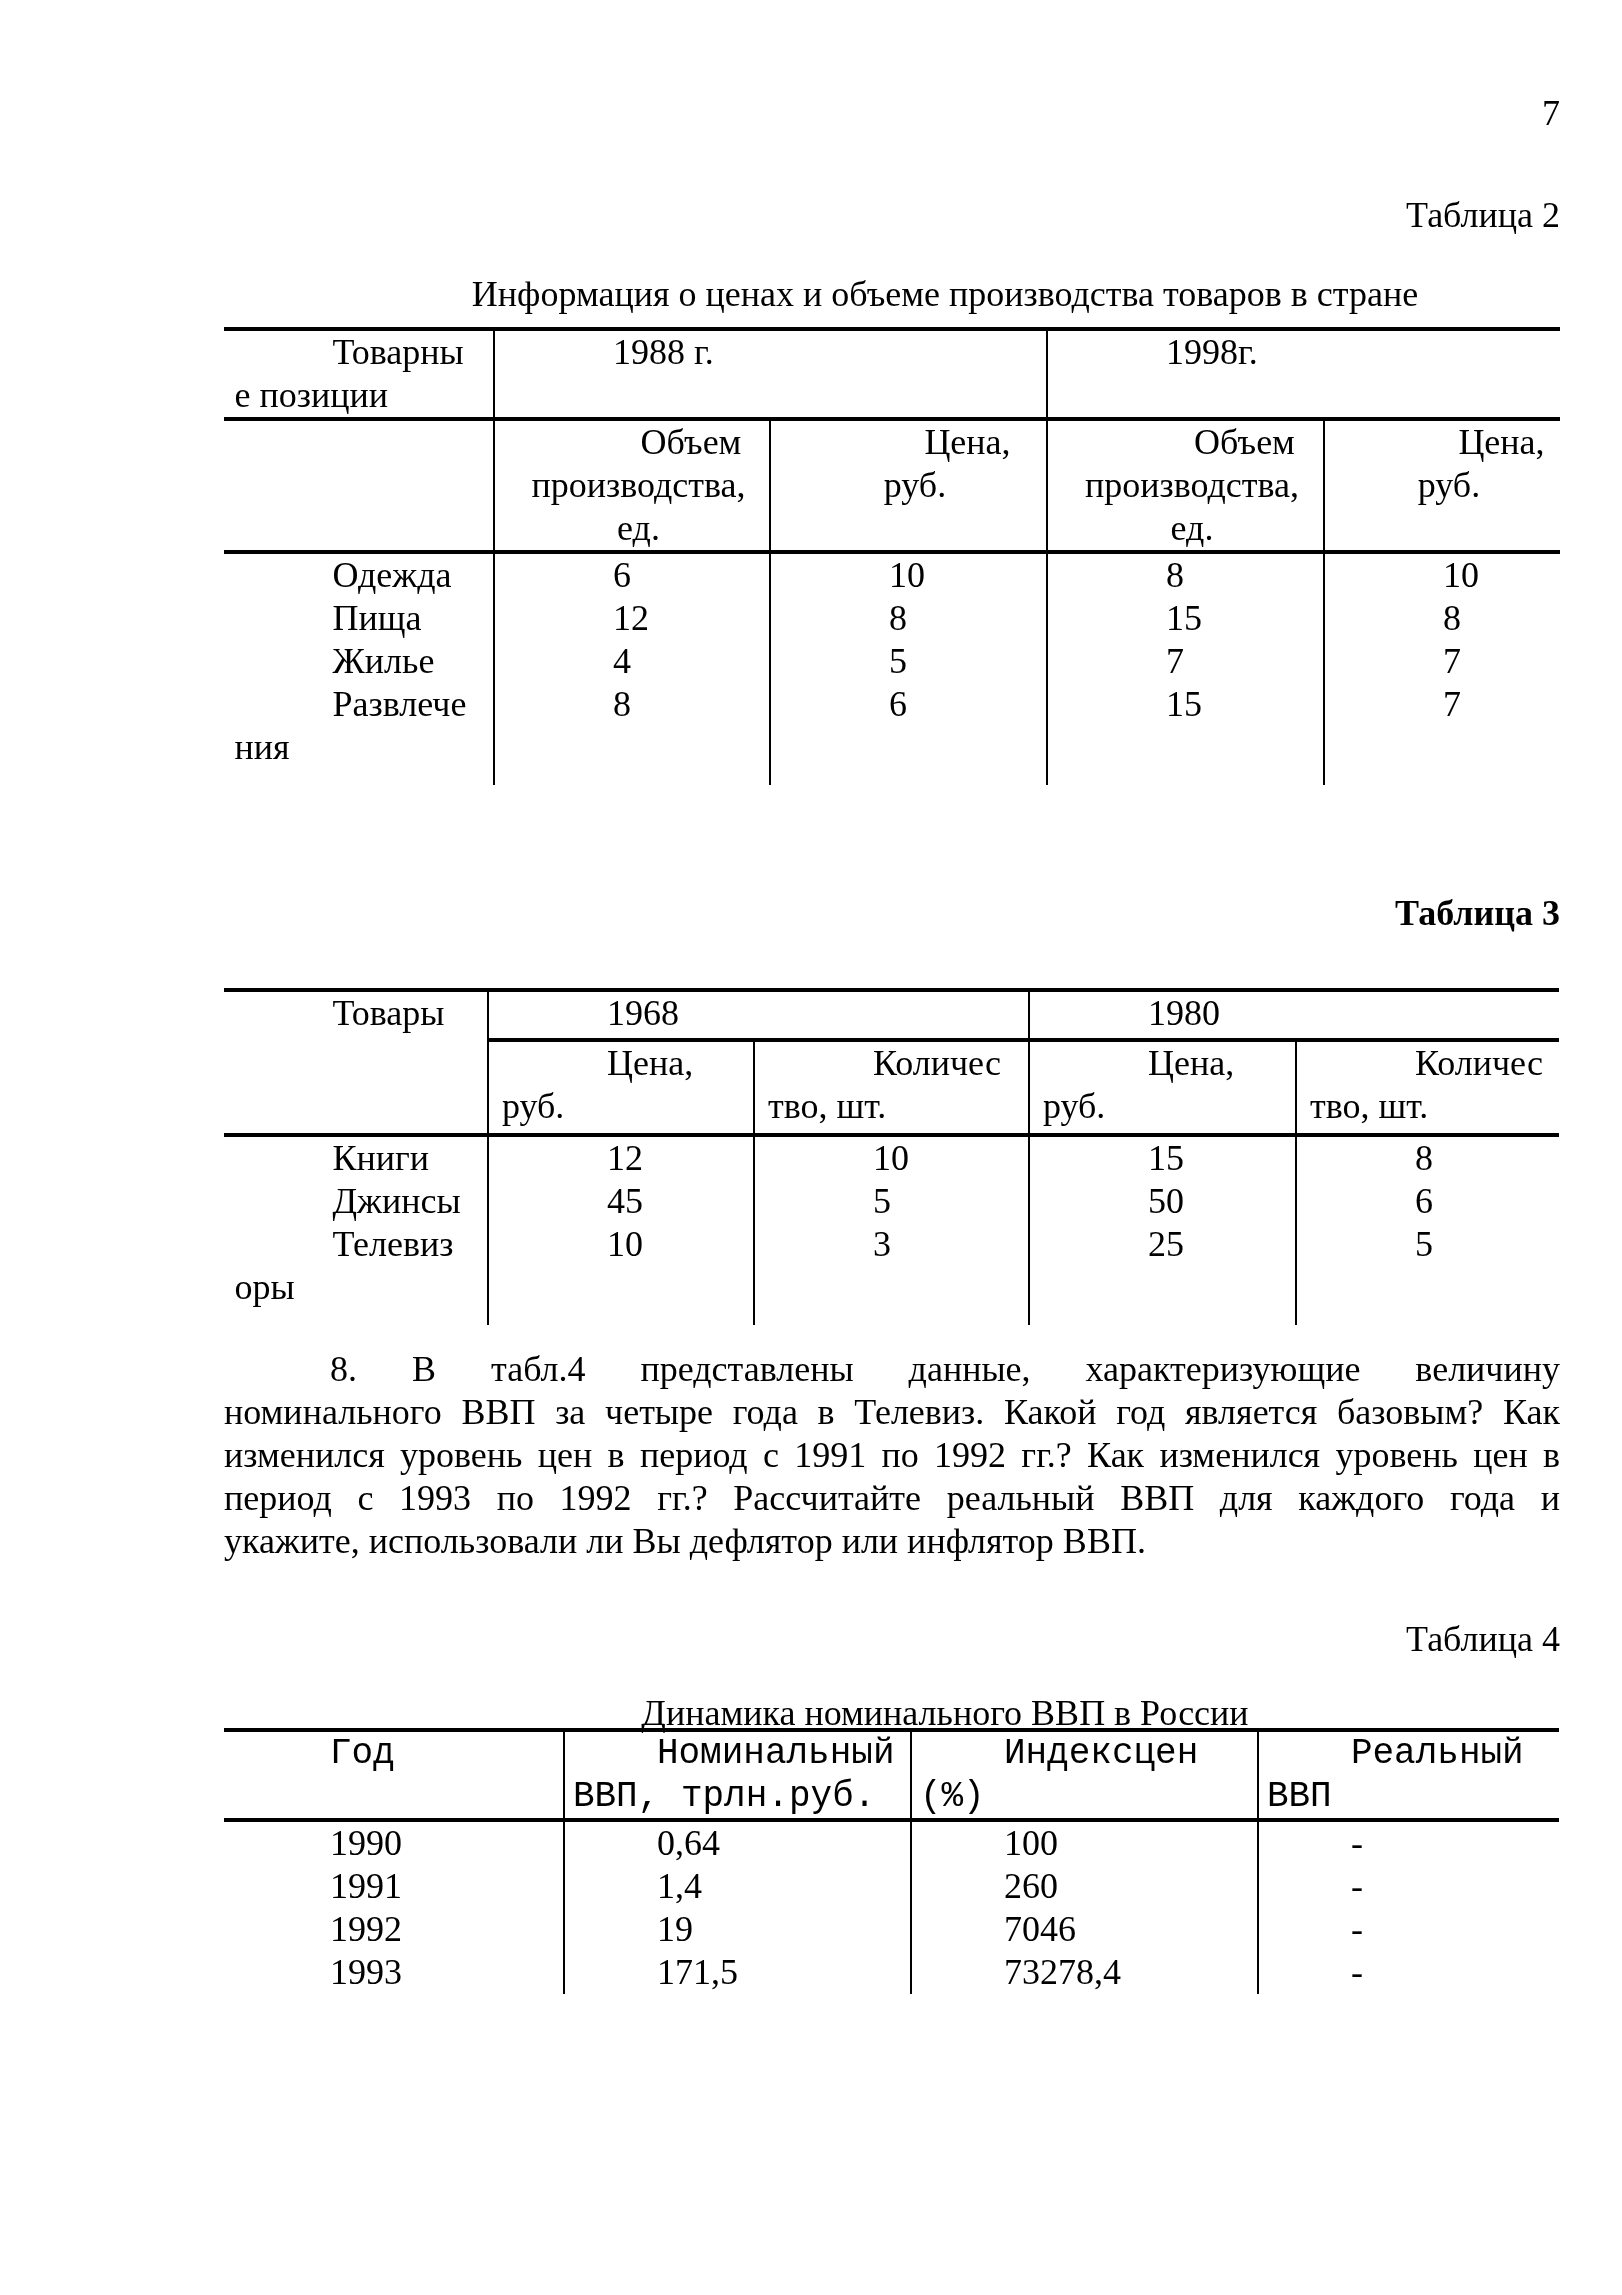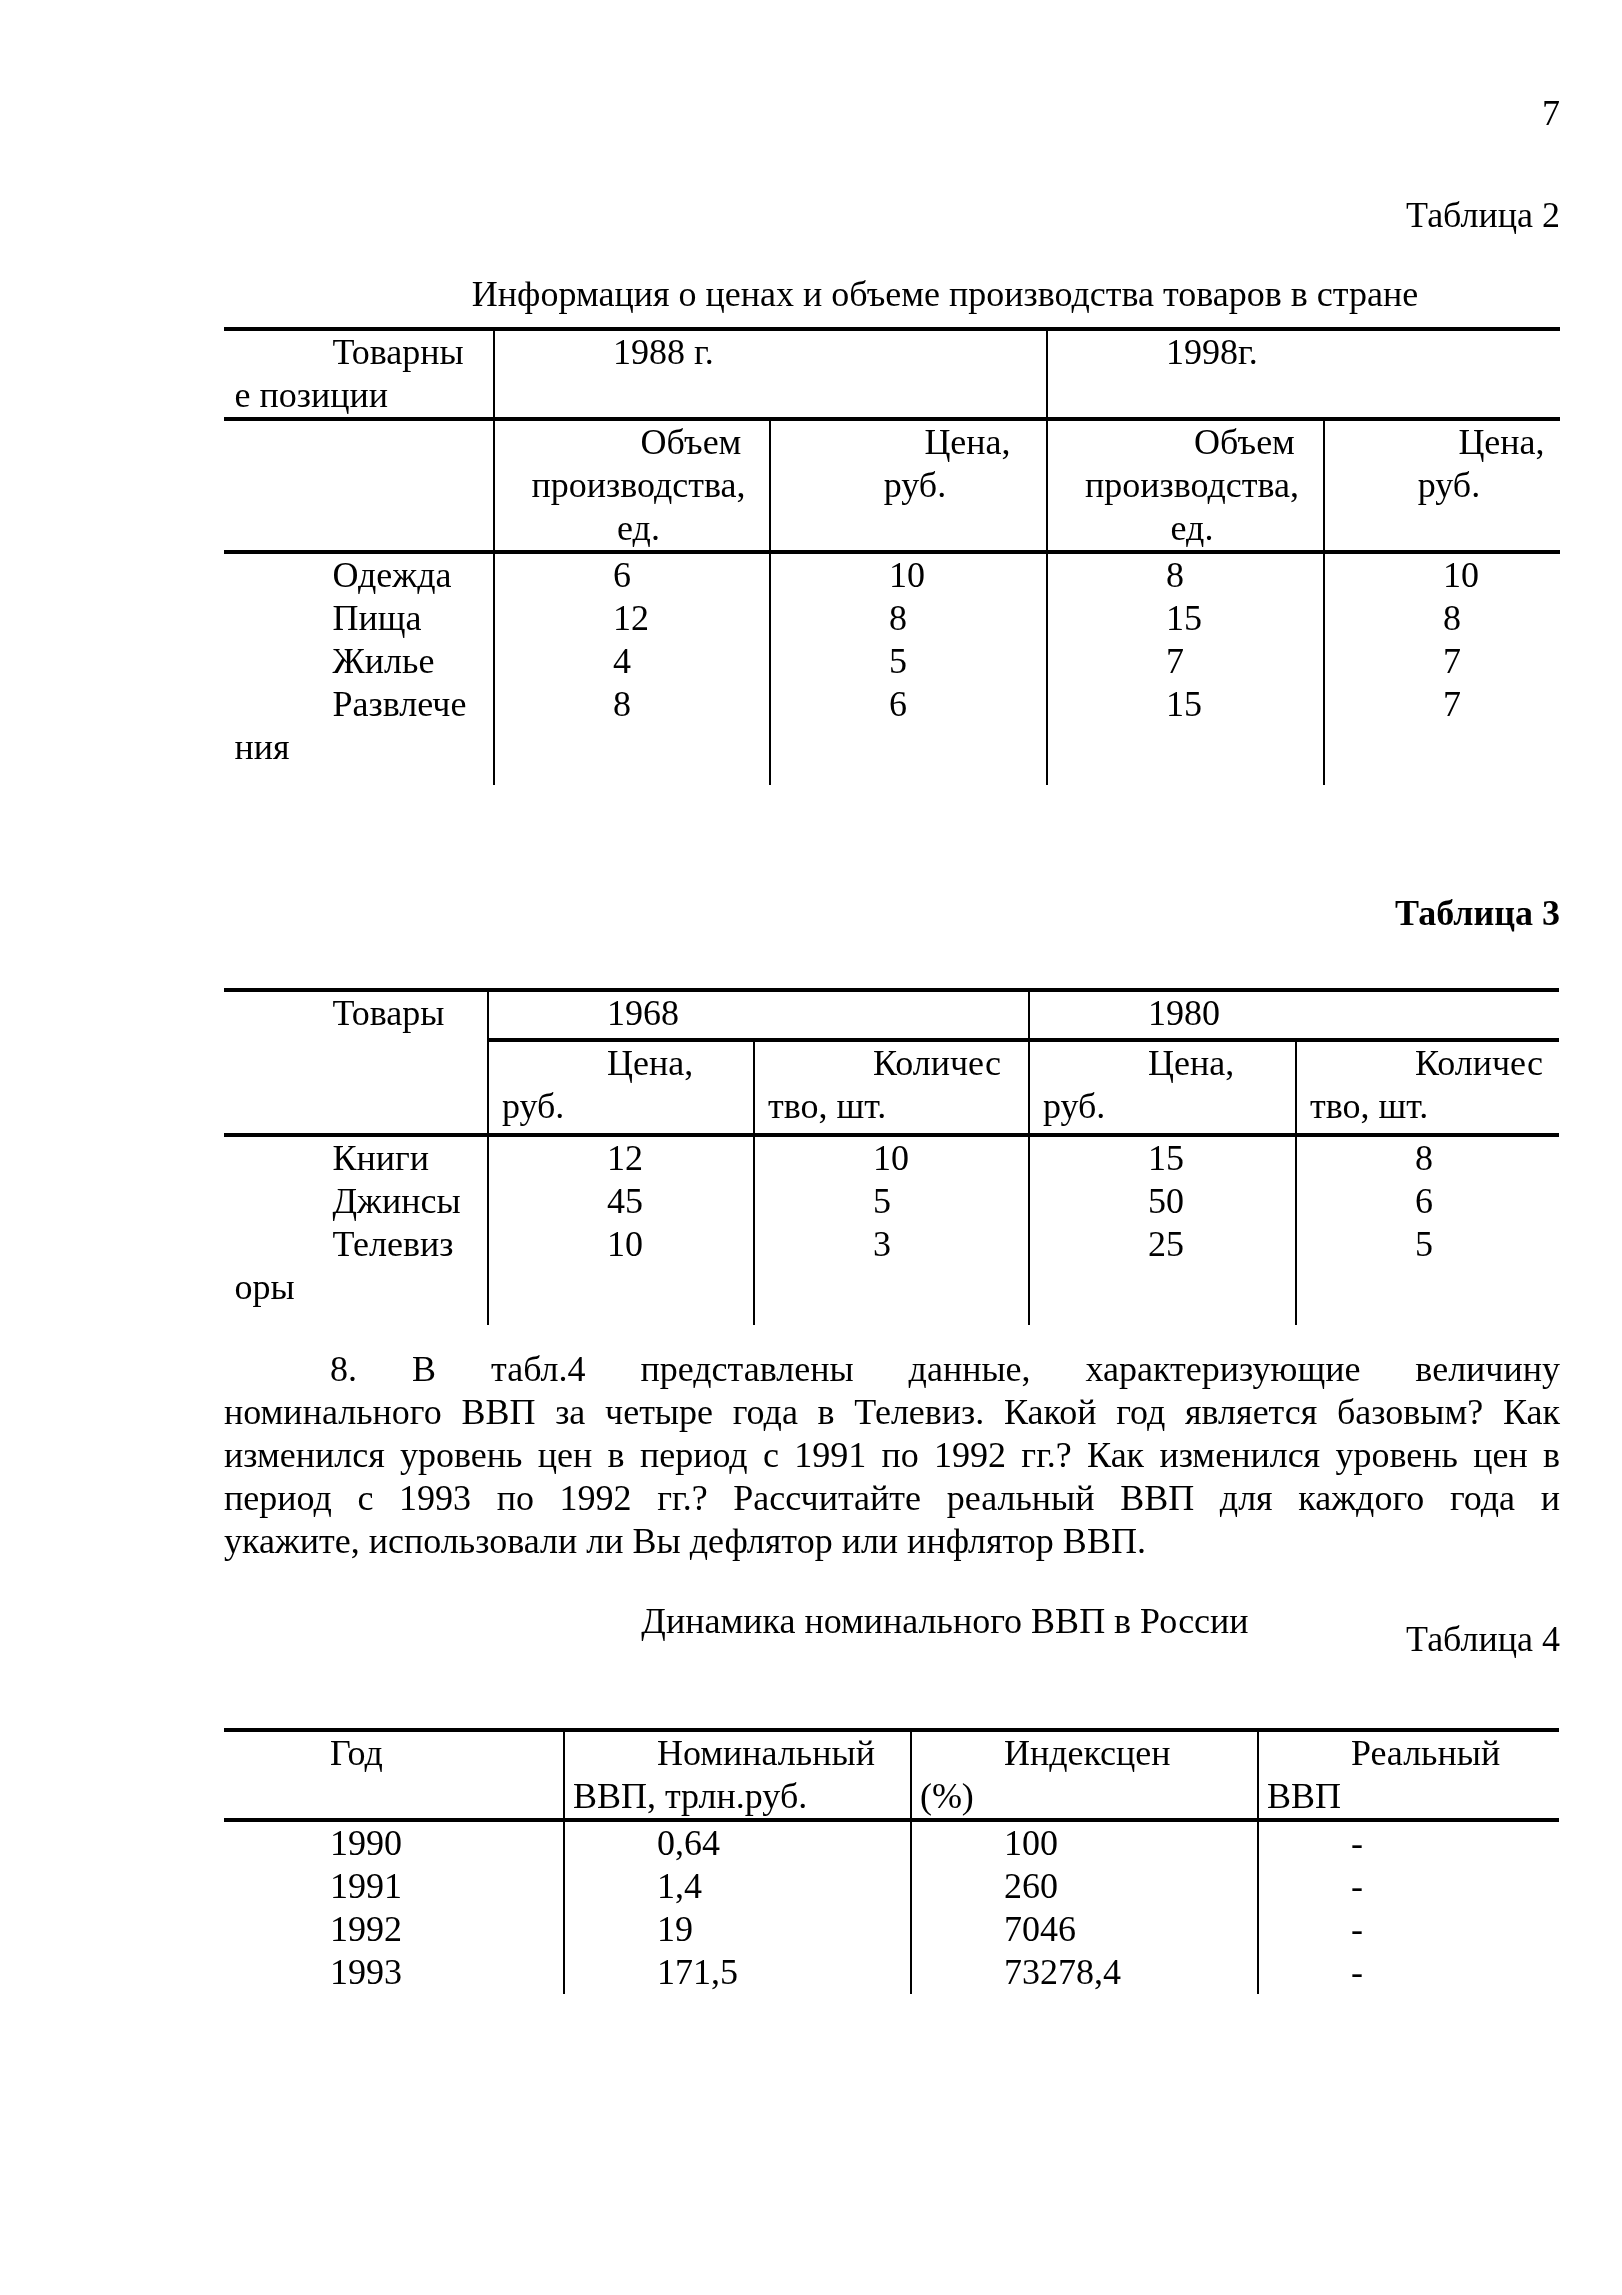--- a/index.html
+++ b/index.html
@@ -22,26 +22,26 @@
   .t4 .ind{padding-left:84px;}
   .bl{border-left:2.6px solid #000;}
   .ht{border-top:4.6px solid #000;}
   .hb{border-bottom:4.6px solid #000;}
   .justify2{display:flex;justify-content:flex-start;padding-right:19.6px;}
   .justify2 span{white-space:nowrap;}
 
   .t2{top:327px;}  .t3{top:988px;}  .t4{top:1728px;}
   .t2 tr.rA{height:90px;} .t2 tr.rB{height:133px;text-align:center;}
   .t3 tr.rA{height:50px;}  .t3 tr.rB{height:95px;}
-  .t4 tr.rH{height:87px;}
+  .t4 tr.rH{height:87px;font-family:Liberation Mono, monospace;}
   tr.rd{height:43px;} tr.rf{height:16.4px;}
 
   #pagenum{top:92px;} #cap2{top:194px;} #title2{top:243px;}
   #cap3{top:892px;font-weight:bold;} #title3{top:903px;}
-  #para{top:1348px;} #cap4{top:1618px;font-family:Liberation Serif, serif;} #title4{top:1570px;}
+  #para{top:1348px;} #cap4{top:1618px;font-family:Liberation Serif, serif;} #title4{top:1662px;}
 </style>
 </head>
 <body>
 
 <div class="page">
 
   <div id="pagenum" class="abs right l">7</div>
 
   <div id="cap2" class="abs right l">Таблица 2</div>
   <div id="title2" class="abs center l">Информация о ценах и объеме производства товаров в стране</div>

